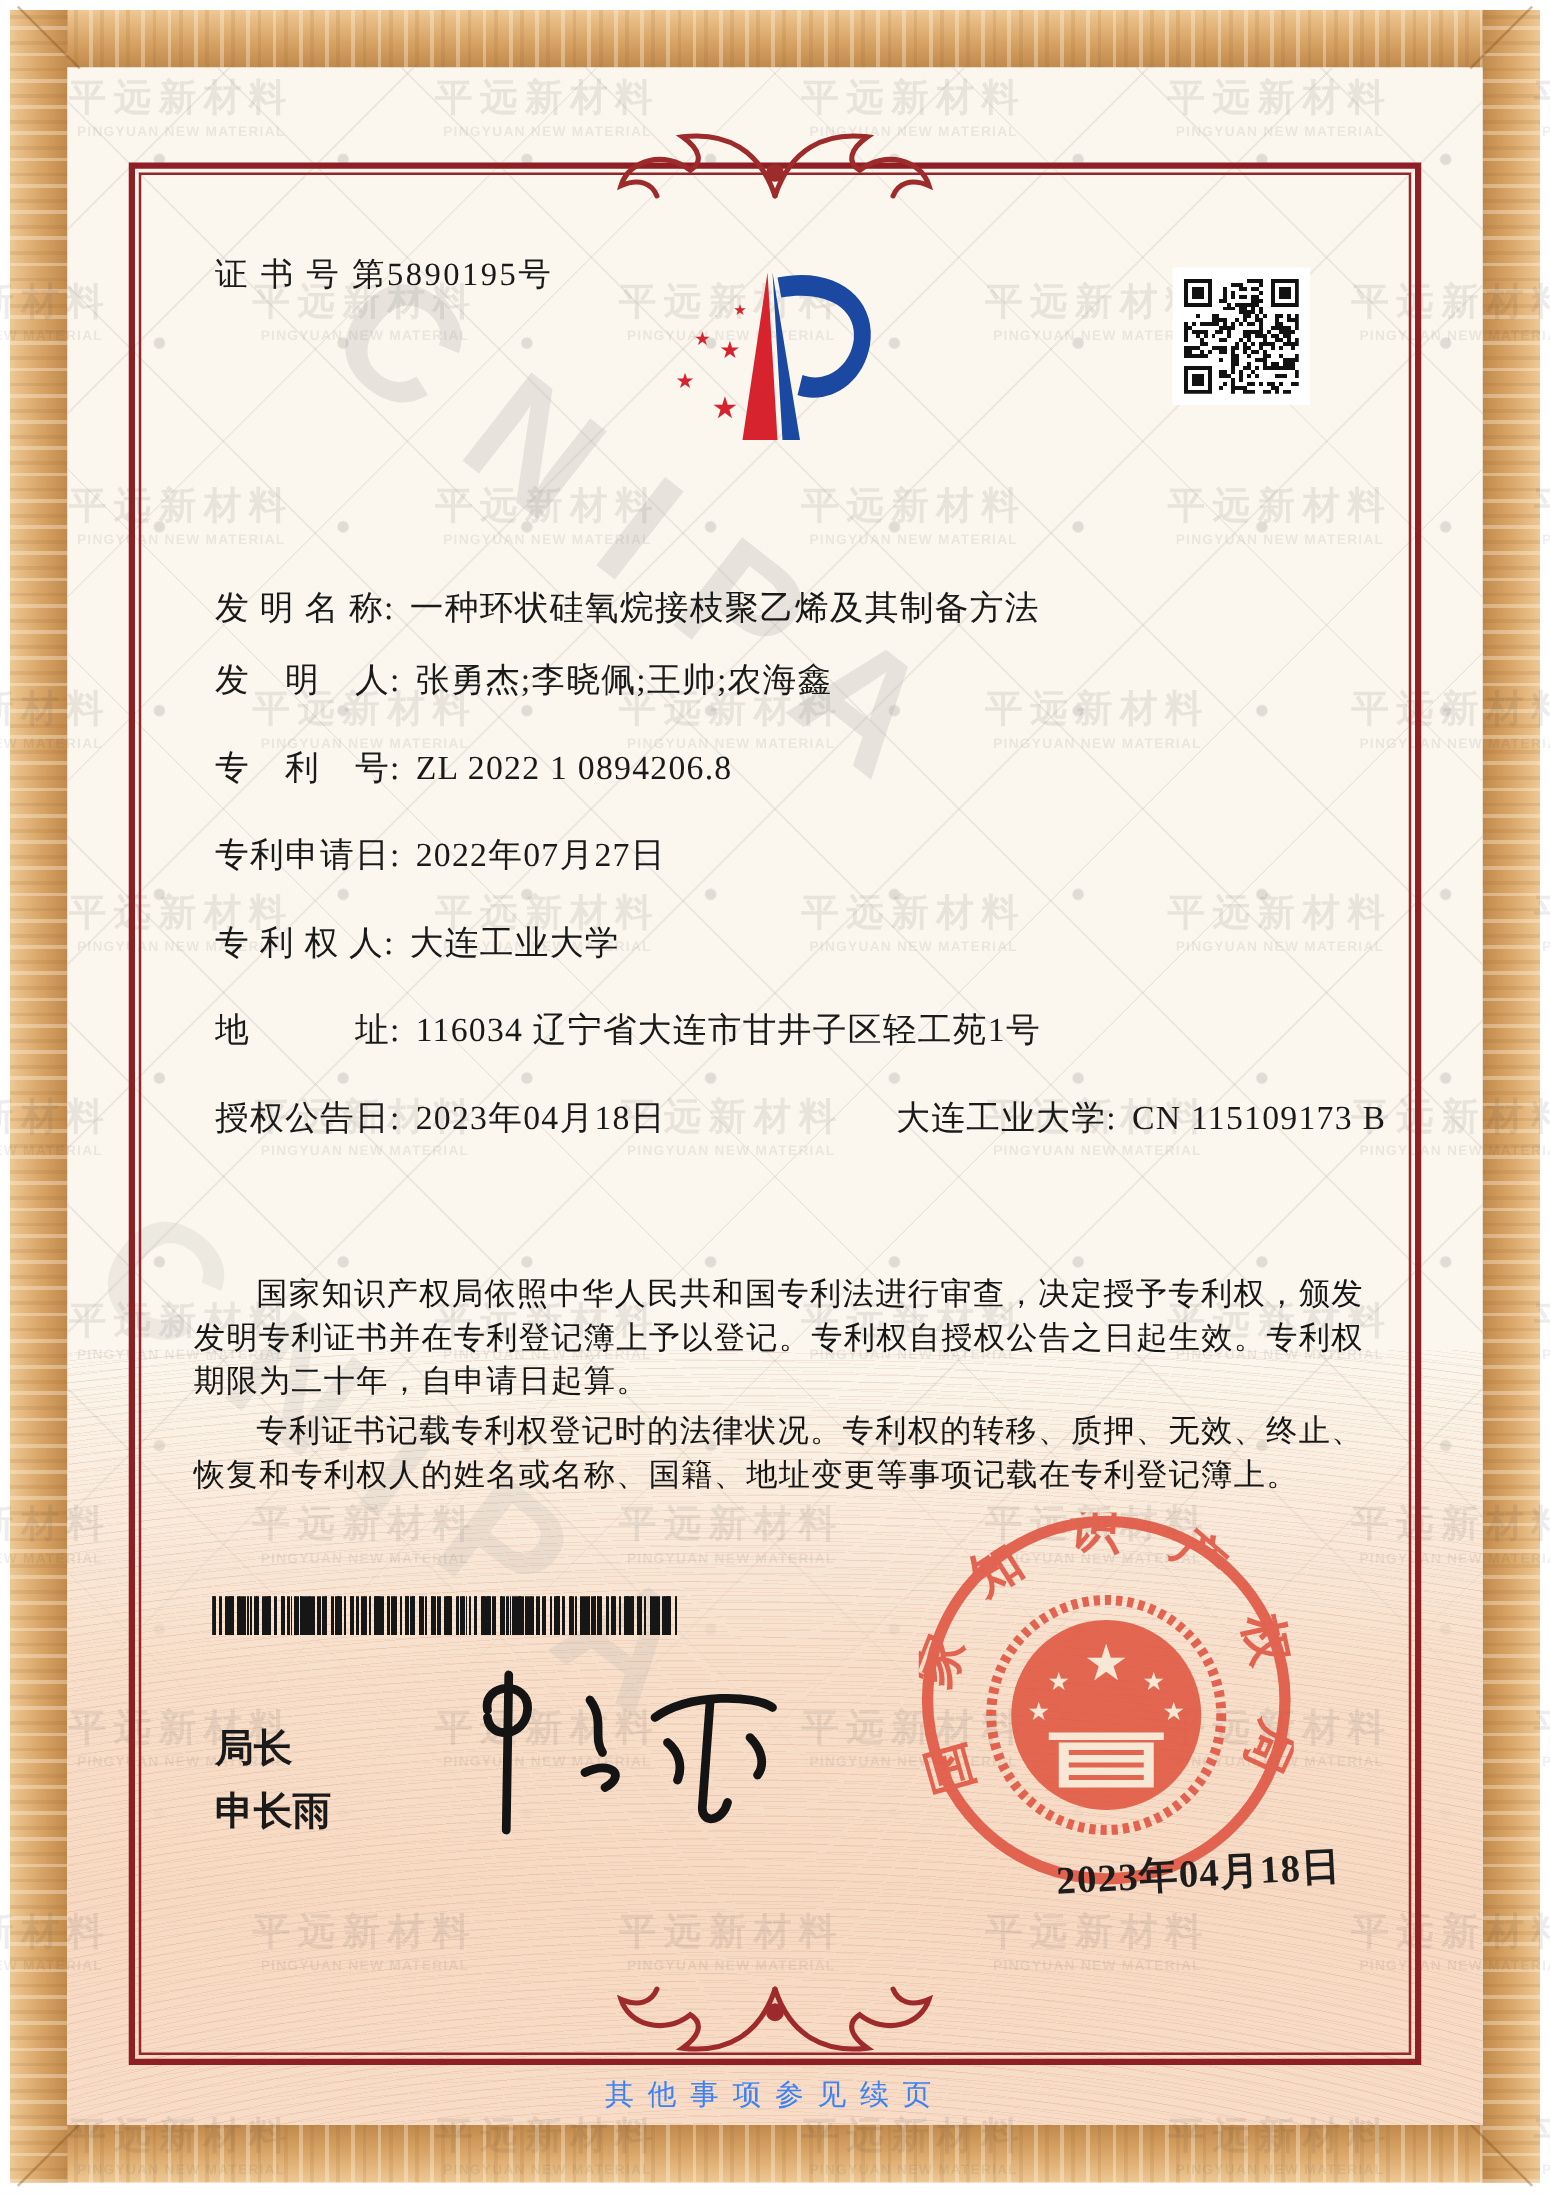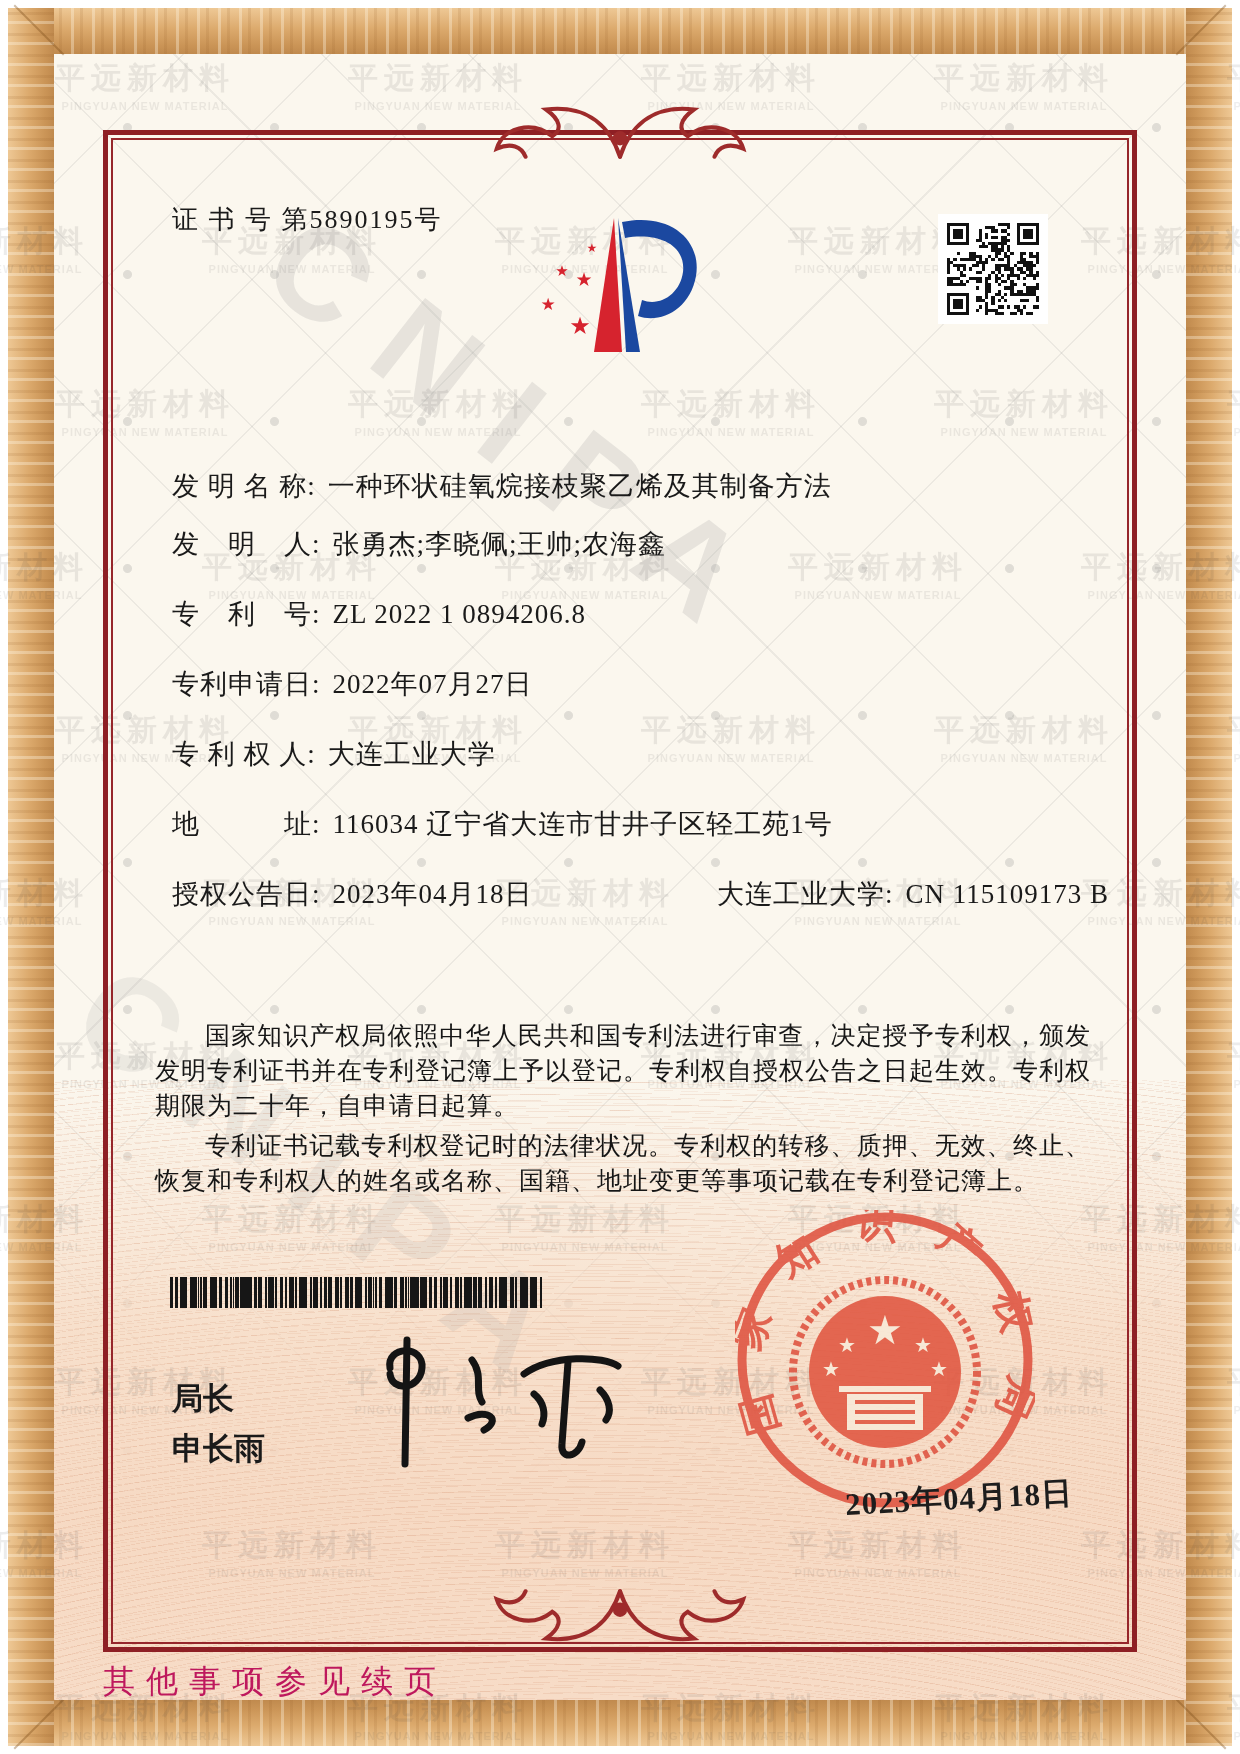--- a/index.html
+++ b/index.html
@@ -95,22 +95,22 @@
   .director-name{position:absolute;left:172px;top:1428px;font-size:31px;font-weight:600;
     font-family:"Liberation Sans","DejaVu Sans",sans-serif;}
   .signature{position:absolute;left:352px;top:1332px;width:280px;height:145px;}
 
   .seal{position:absolute;left:735px;top:1210px;width:300px;height:300px;opacity:.88;}
   .seal-date{position:absolute;left:845px;top:1478px;font-size:31px;color:#1d1d1d;
     transform:rotate(-3deg);letter-spacing:1px;font-weight:600;}
 
   .page-info{position:absolute;left:103px;top:1598px;width:1034px;text-align:center;
     font-size:23px;letter-spacing:3px;}
-  .footer-note{position:absolute;left:103px;top:1660px;width:1034px;text-align:left;
-    font-size:32px;letter-spacing:11px;color:#be185d;}
+  .footer-note{position:absolute;left:103px;top:1660px;width:1034px;text-align:center;
+    font-size:23px;letter-spacing:11px;color:#3b82f6;}
 </style>
 </head>
 <body>
 
 <div class="page">
 
   <div class="wood wood-top"></div>
   <div class="wood wood-bottom"></div>
   <div class="wood wood-left"></div>
   <div class="wood wood-right"></div>

